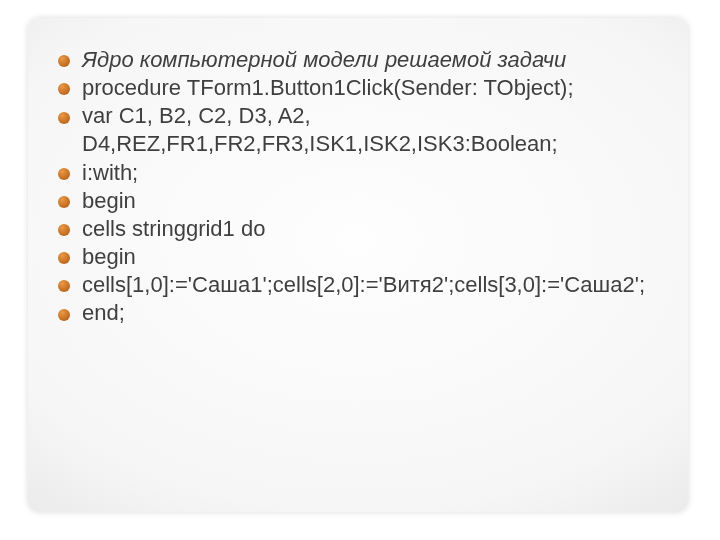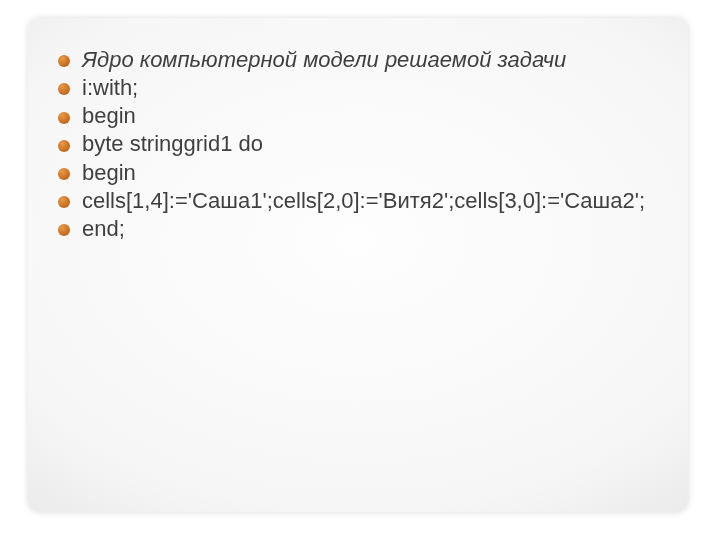--- a/index.html
+++ b/index.html
@@ -53,21 +53,23 @@
   }
   .italic { font-style: italic; }
 </style>
 </head>
 <body>
 
 <div class="slide">
   <div class="panel">
     <ul class="body">
       <li><span class="italic">Ядро компьютерной модели решаемой задачи</span></li>
+      <li><span>procedure TForm1.Button1Click(Sender: TObject);</span></li>
+      <li><span>var C1, B2, C2, D3, A2, D4,REZ,FR1,FR2,FR3,ISK1,ISK2,ISK3:Boolean;</span></li>
       <li><span>    i:with;</span></li>
       <li><span>begin</span></li>
-      <li><span>byte stringgrid1 do</span></li>
+      <li><span>cells stringgrid1 do</span></li>
       <li><span>begin</span></li>
-      <li><span>cells[1,4]:='Саша1';cells[2,0]:='Витя2';cells[3,0]:='Саша2';</span></li>
+      <li><span>cells[1,0]:='Саша1';cells[2,0]:='Витя2';cells[3,0]:='Саша2';</span></li>
       <li><span>end;</span></li>
     </ul>
   </div>
 </div>
 
 </body></html>

